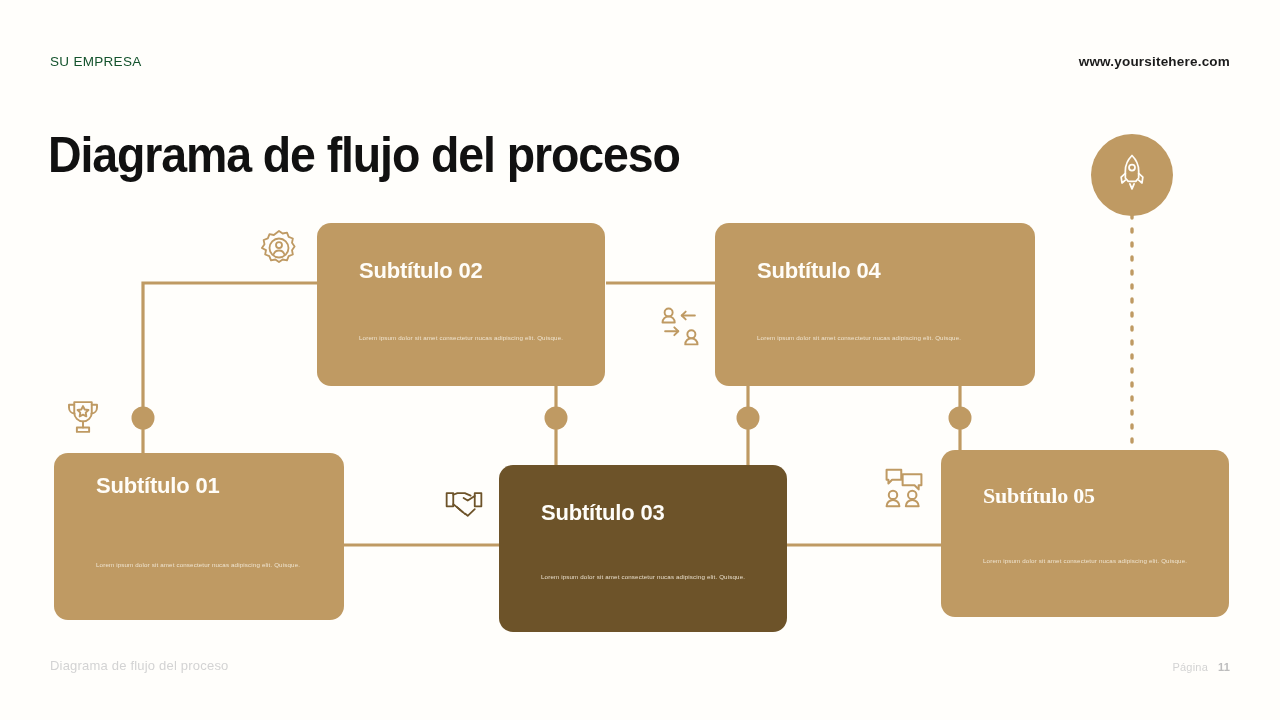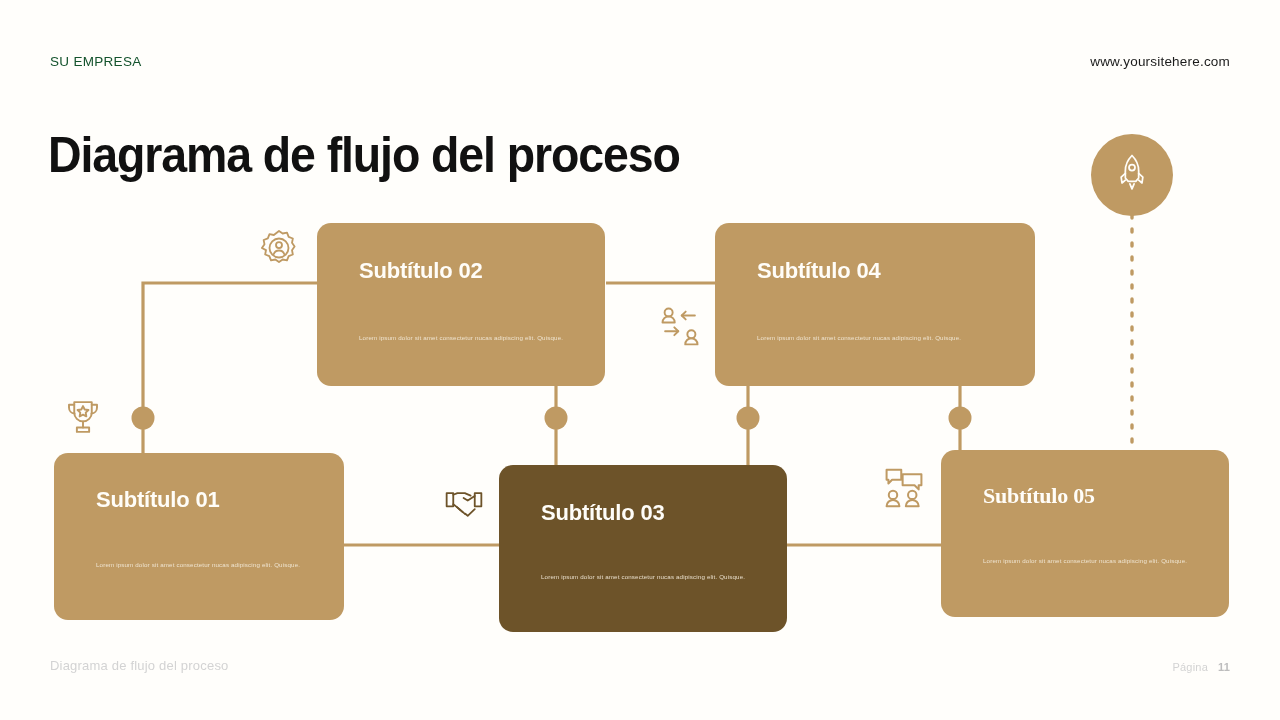--- a/index.html
+++ b/index.html
@@ -11,21 +11,21 @@
   }
   .slide { position:relative; width:1280px; height:720px; background:#fffefb; }
 
   
   .hdr-company {
     position:absolute; left:50px; top:54px;
     font-size:13.5px; letter-spacing:.3px; color:#14532d; font-weight:400;
   }
   .hdr-site {
     position:absolute; right:50px; top:54px;
-    font-size:13.5px; letter-spacing:.2px; color:#1b1b1b; font-weight:400;margin-left:32px;
+    font-size:13.5px; letter-spacing:.2px; color:#1b1b1b; font-weight:700;margin-left:32px;
   }
   .title {
     position:absolute; left:48px; top:125px;
     font-size:50px; line-height:60px; font-weight:700; color:#111;
     letter-spacing:-1.2px;
     transform:scaleX(.93); transform-origin:left center;
   }
 
   
   .ftr-left {
@@ -107,21 +107,21 @@
     <div class="c-title" style="top:35px;">Subtítulo 02</div>
     <div class="c-body" style="top:110px;">Lorem ipsum dolor sit amet consectetur nucas adipiscing elit. Quisque.</div>
   </div>
 
   <div class="card" style="left:715px; top:223px; width:320px; height:163px; background:#bf9a63;">
     <div class="c-title" style="top:35px;">Subtítulo 04</div>
     <div class="c-body" style="top:110px;">Lorem ipsum dolor sit amet consectetur nucas adipiscing elit. Quisque.</div>
   </div>
 
   <div class="card" style="left:54px; top:453px; width:290px; height:167px; background:#bf9a63;">
-    <div class="c-title" style="top:34px;">Subtítulo 01</div>
+    <div class="c-title" style="top:20px;">Subtítulo 01</div>
     <div class="c-body" style="top:107px;">Lorem ipsum dolor sit amet consectetur nucas adipiscing elit. Quisque.</div>
   </div>
 
   <div class="card" style="left:499px; top:465px; width:288px; height:167px; background:#6d5329;">
     <div class="c-title" style="top:35px;">Subtítulo 03</div>
     <div class="c-body" style="top:107px;">Lorem ipsum dolor sit amet consectetur nucas adipiscing elit. Quisque.</div>
   </div>
 
   <div class="card" style="left:941px; top:450px; width:288px; height:167px; background:#bf9a63;">
     <div class="c-title" style="top:33px;font-family:Liberation Serif, serif;">Subtítulo 05</div>

